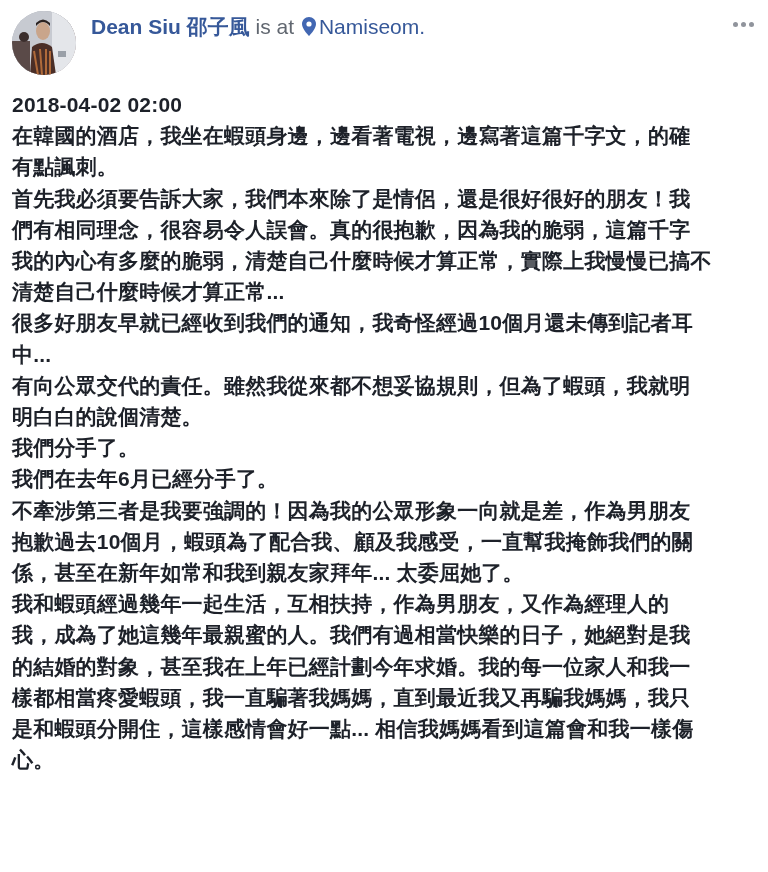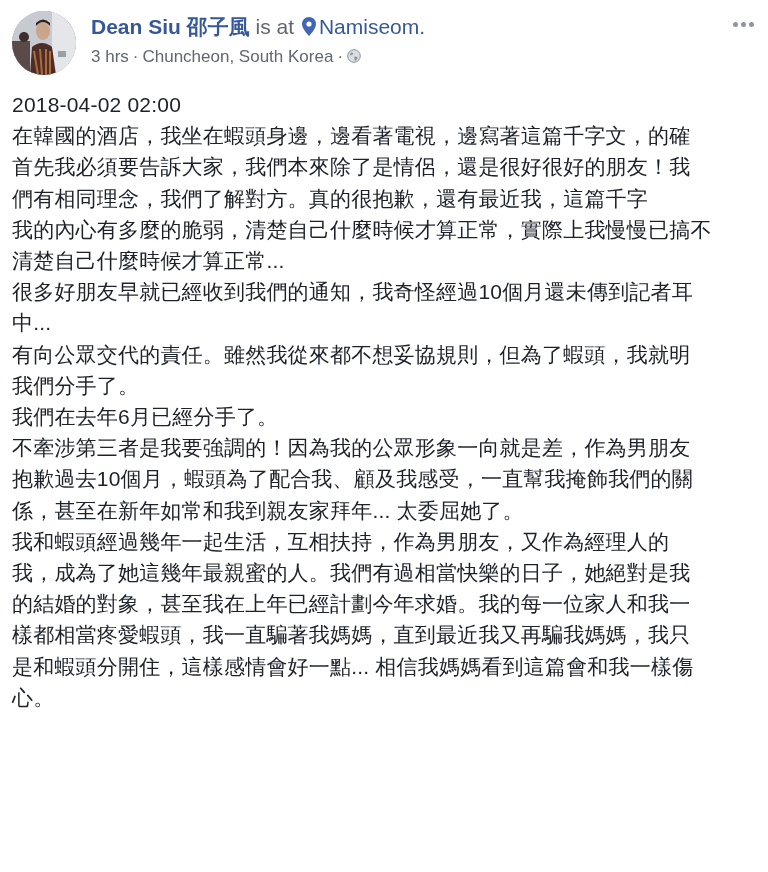--- a/index.html
+++ b/index.html
@@ -102,20 +102,21 @@
       top: 89px;
       width: 750px;
       font-size: 21px;
       line-height: 31.2px;
       color: #1d2129;
       letter-spacing: 0.2px;
     }
     .body-text .line {
       display: block;
       white-space: nowrap;
+      font-weight: bold;
     }
   </style>
 </head>
 <body>
 
 <div class="post">
 
   <div class="header">
 
     <div class="avatar">
@@ -132,44 +133,40 @@
       </svg>
     </div>
 
     <div class="title-line">
       <span class="author-name">Dean Siu 邵子風</span><span> is at </span><span class="pin-icon"><svg width="14" height="19" viewBox="0 0 14 19">
             <path d="M7 0 C3.1 0 0 3.1 0 7 C0 12 7 19 7 19 C7 19 14 12 14 7 C14 3.1 10.9 0 7 0 Z" fill="#4267b2"></path>
             <circle cx="7" cy="7" r="2.6" fill="#ffffff"></circle>
           </svg></span><span class="place-link">Namiseom.</span>
     </div>
 
-    <div class="meta-line">
-      <span>3 hrs</span><span class="sep">·</span><span>Chuncheon, South Korea</span><span class="sep">·</span><span class="globe-icon"><svg width="14" height="14" viewBox="0 0 14 14">
-            <circle cx="7" cy="7" r="6.3" fill="#dadde1" stroke="#90949c" stroke-width="1"></circle>
-            <path d="M4 3.5 Q6 3 6.5 5 Q5 6.5 3.2 6 Q2.8 4.5 4 3.5 Z M7.5 7.5 Q10 7 10.8 9 Q9.5 11.5 8 11.8 Q7 10 7.5 7.5 Z" fill="#90949c"></path>
-          </svg></span>
-    </div>
 
     <div class="more-button">
       <span class="dot"></span>
       <span class="dot"></span>
       <span class="dot"></span>
     </div>
   </div>
 
   <div class="body-text">
     <span class="line">2018-04-02 02:00</span>
     <span class="line">在韓國的酒店，我坐在蝦頭身邊，邊看著電視，邊寫著這篇千字文，的確</span>
+    <span class="line">有點諷刺。</span>
     <span class="line">首先我必須要告訴大家，我們本來除了是情侶，還是很好很好的朋友！我</span>
-    <span class="line">們有相同理念，我們了解對方。真的很抱歉，還有最近我，這篇千字</span>
+    <span class="line">們有相同理念，很容易令人誤會。真的很抱歉，因為我的脆弱，這篇千字</span>
     <span class="line">我的內心有多麼的脆弱，清楚自己什麼時候才算正常，實際上我慢慢已搞不</span>
     <span class="line">清楚自己什麼時候才算正常...</span>
     <span class="line">很多好朋友早就已經收到我們的通知，我奇怪經過10個月還未傳到記者耳</span>
     <span class="line">中...</span>
     <span class="line">有向公眾交代的責任。雖然我從來都不想妥協規則，但為了蝦頭，我就明</span>
+    <span class="line">明白白的說個清楚。</span>
     <span class="line">我們分手了。</span>
     <span class="line">我們在去年6月已經分手了。</span>
     <span class="line">不牽涉第三者是我要強調的！因為我的公眾形象一向就是差，作為男朋友</span>
     <span class="line">抱歉過去10個月，蝦頭為了配合我、顧及我感受，一直幫我掩飾我們的關</span>
     <span class="line">係，甚至在新年如常和我到親友家拜年... 太委屈她了。</span>
     <span class="line">我和蝦頭經過幾年一起生活，互相扶持，作為男朋友，又作為經理人的</span>
     <span class="line">我，成為了她這幾年最親蜜的人。我們有過相當快樂的日子，她絕對是我</span>
     <span class="line">的結婚的對象，甚至我在上年已經計劃今年求婚。我的每一位家人和我一</span>
     <span class="line">樣都相當疼愛蝦頭，我一直騙著我媽媽，直到最近我又再騙我媽媽，我只</span>
     <span class="line">是和蝦頭分開住，這樣感情會好一點... 相信我媽媽看到這篇會和我一樣傷</span>

